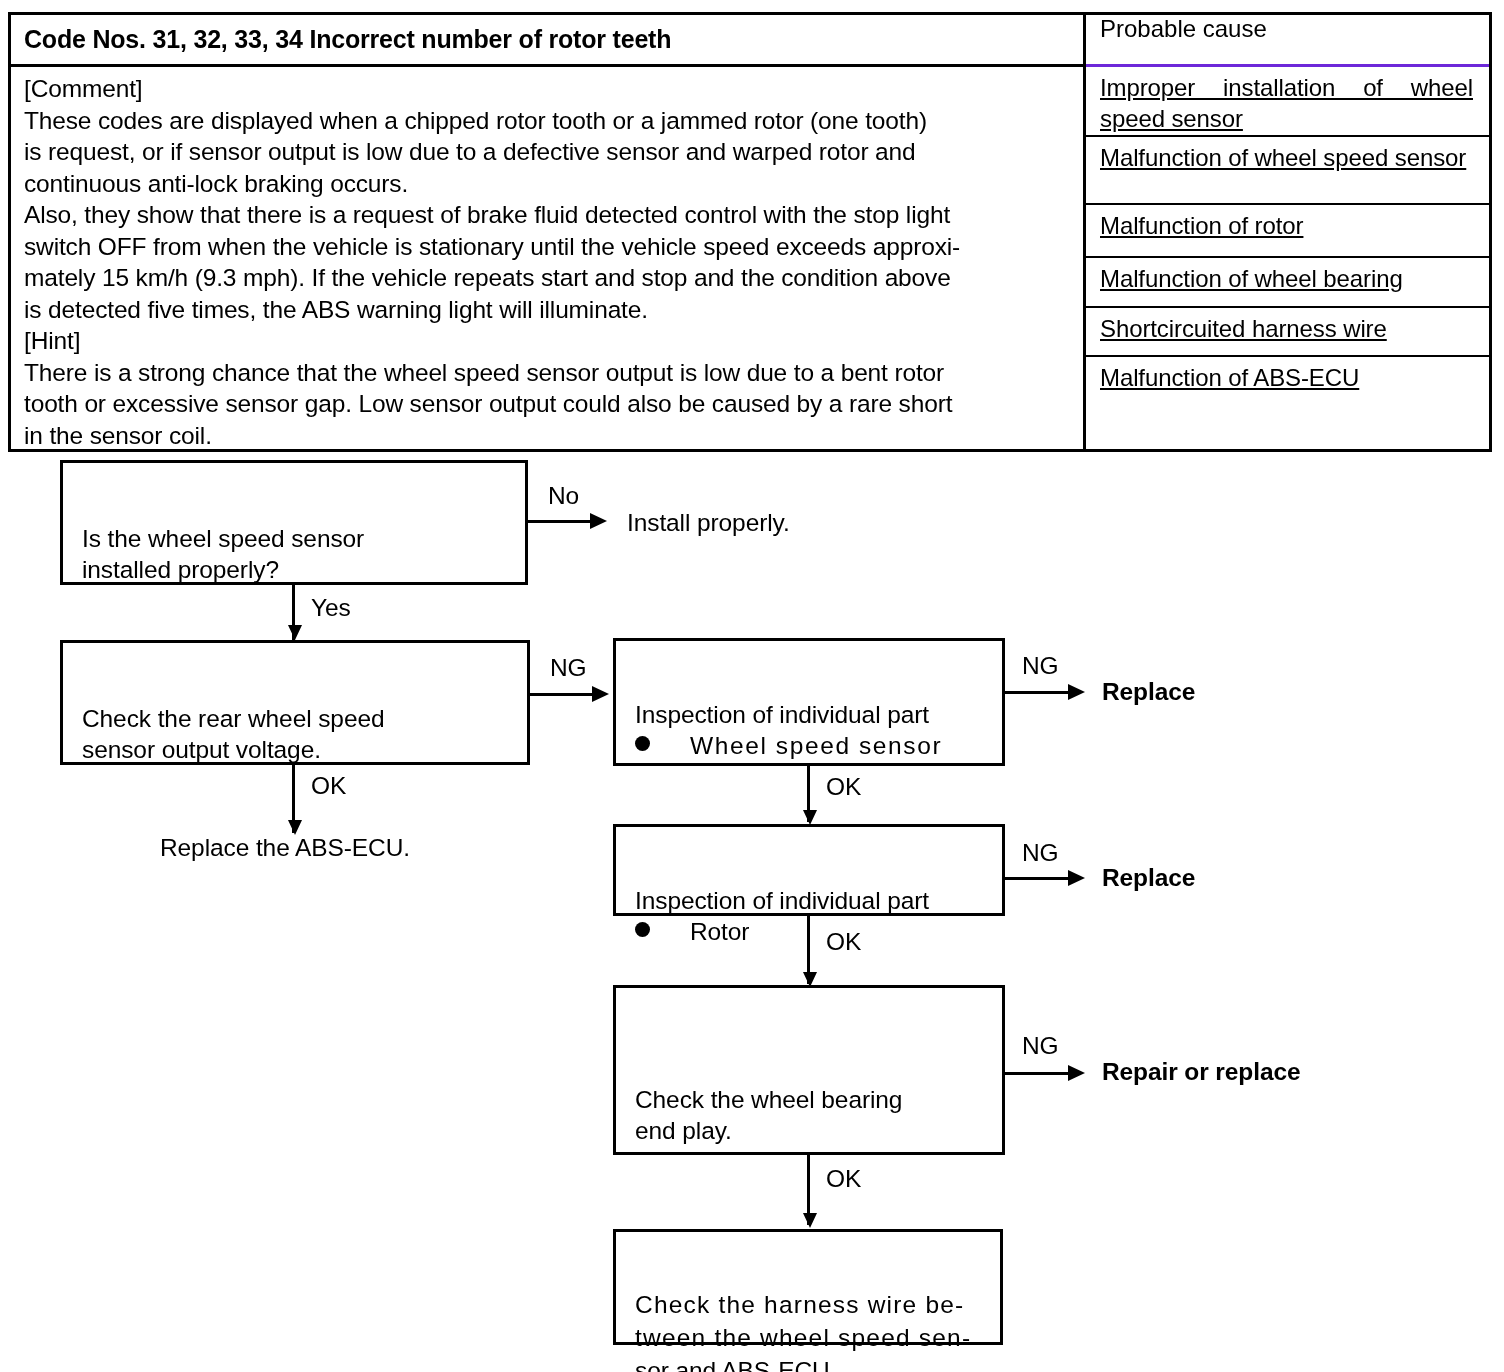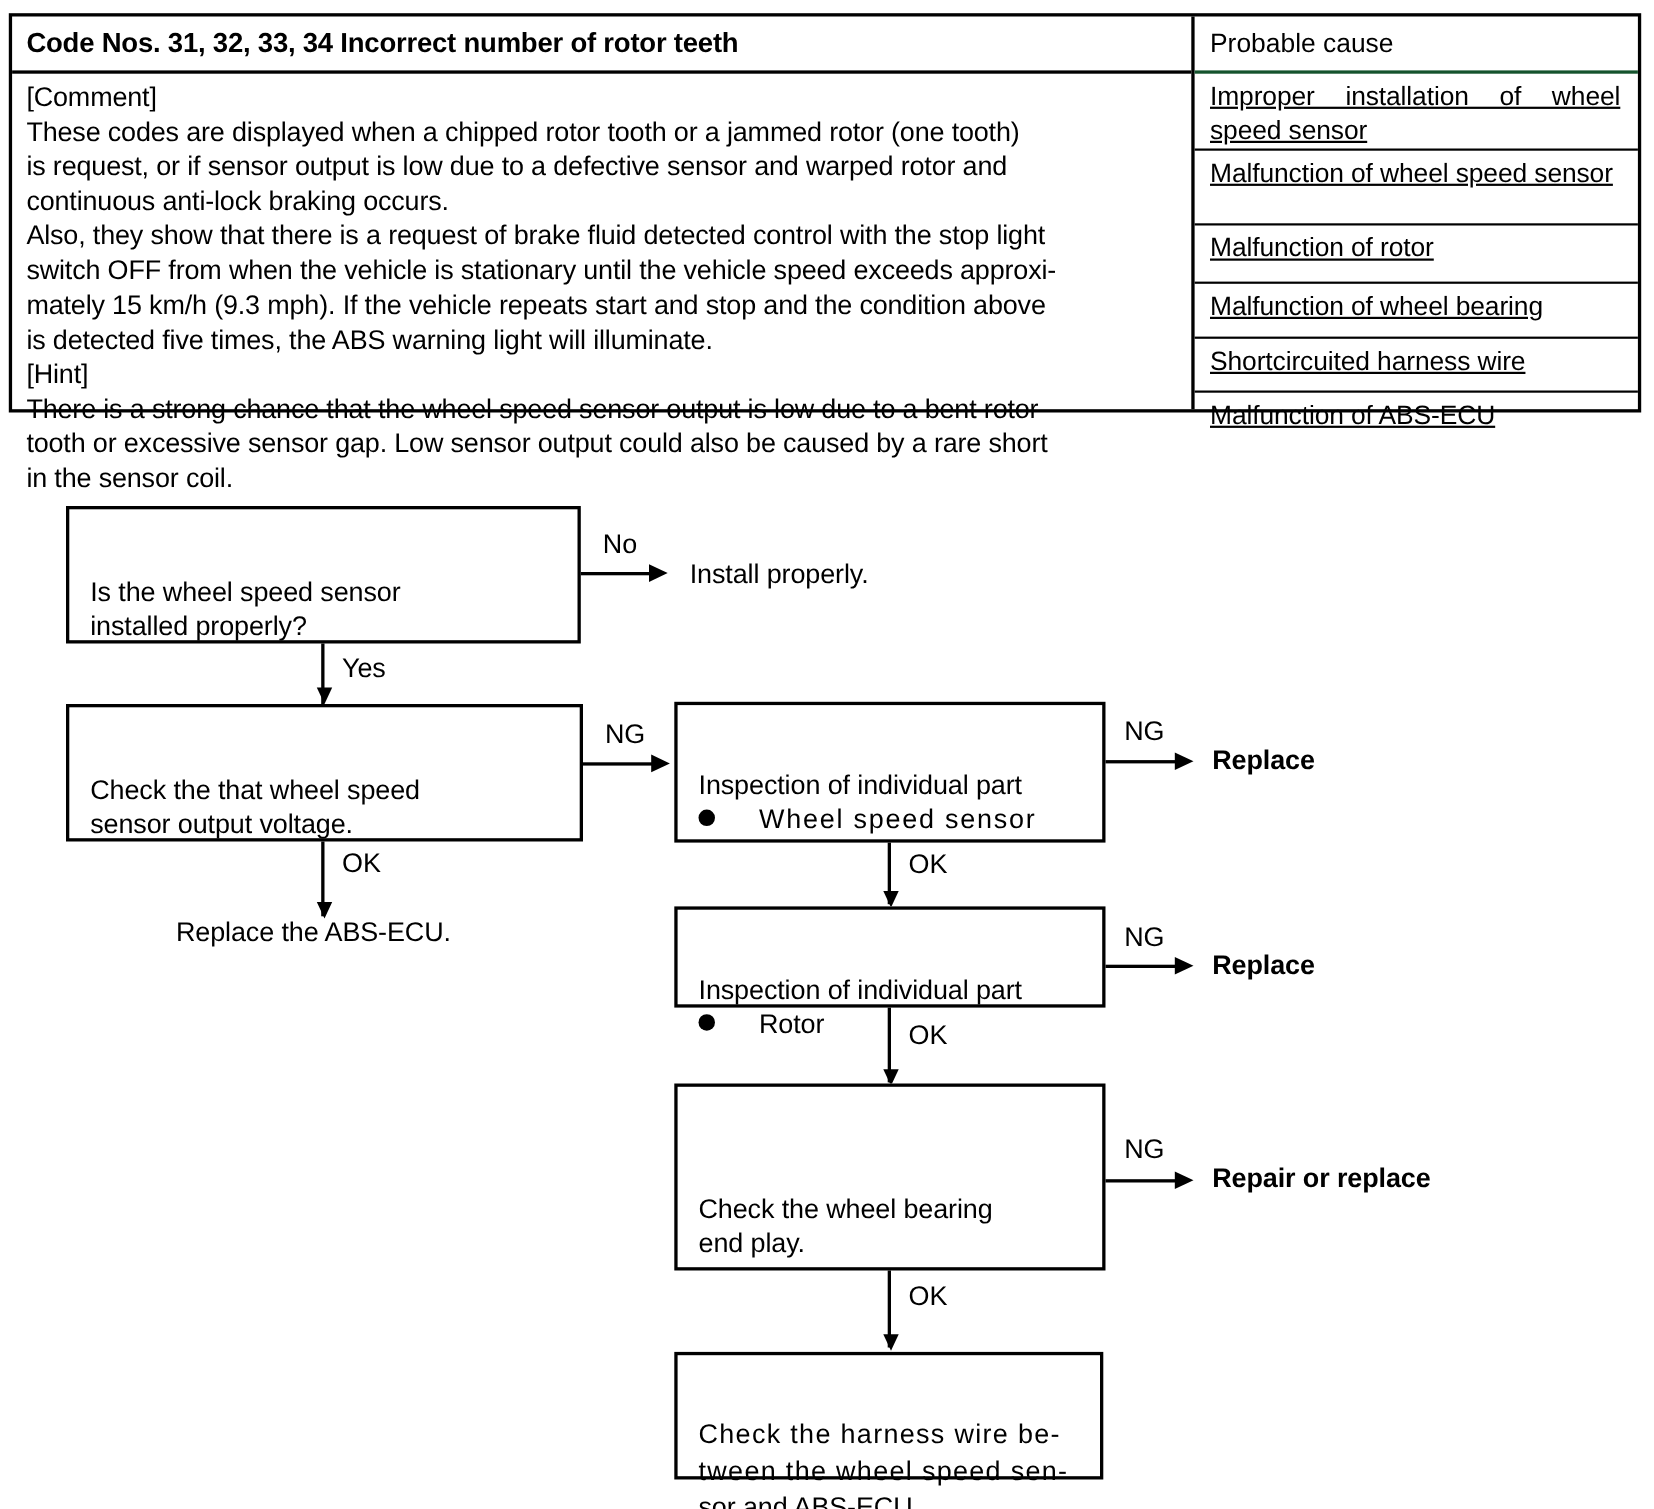--- a/index.html
+++ b/index.html
@@ -15,21 +15,21 @@
     color: #000000;
     overflow: hidden;
   }
 
   
   .dtc-table {
     position: absolute;
     left: 8px;
     top: 12px;
     width: 1484px;
-    height: 363px;
+    height: 440px;
     border: 3px solid #000;
     box-sizing: border-box;
   }
   .tbl-col-left {
     position: absolute;
     left: 0;
     top: 0;
     width: 1072px;
     height: 100%;
     box-sizing: border-box;
@@ -74,24 +74,24 @@
     line-height: 31.5px;
     letter-spacing: -0.15px;
     white-space: nowrap;
   }
 
   .pc-header {
     position: absolute;
     left: 0; top: 0;
     width: 100%;
     height: 52px;
-    border-bottom: 3px solid #14532d;
+    border-bottom: 3px solid #6d28d9;
     box-sizing: border-box;
     display: flex;
-    align-items: center;
+    align-items: flex-start;
   }
   .pc-header-text {
     font-size: 24px;
     padding-left: 14px;
   }
   .pc-rows {
     position: absolute;
     left: 0;
     top: 52px;
     right: 0;
@@ -278,21 +278,21 @@
   <div class="arrow-right" style="left:590px; top:81px;"></div>
   <div class="edgelabel" style="left:548px; top:50px;">No</div>
   <div class="plainlabel" style="left:627px; top:75px;">Install properly.</div>
 
   <div class="vline" style="left:292px; top:153px; height:55px;"></div>
   <div class="arrow-down" style="left:288px; top:193px;"></div>
   <div class="edgelabel" style="left:311px; top:162px;">Yes</div>
 
   <div class="fbox" style="left:60px; top:208px; width:470px; height:125px;">
     <div class="fbox-inner">
-      <div class="fbox-line">Check the that wheel speed</div>
+      <div class="fbox-line">Check the rear wheel speed</div>
       <div class="fbox-line">sensor output voltage.</div>
     </div>
   </div>
 
   <div class="hline" style="left:530px; top:261px; width:66px;"></div>
   <div class="arrow-right" style="left:592px; top:254px;"></div>
   <div class="edgelabel" style="left:550px; top:222px;">NG</div>
 
   <div class="vline" style="left:292px; top:333px; height:68px;"></div>
   <div class="arrow-down" style="left:288px; top:388px;"></div>

